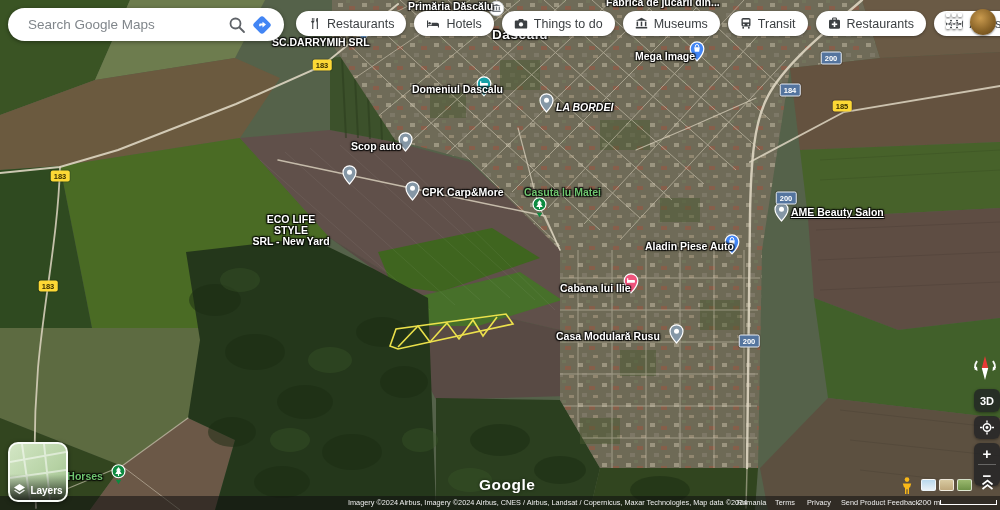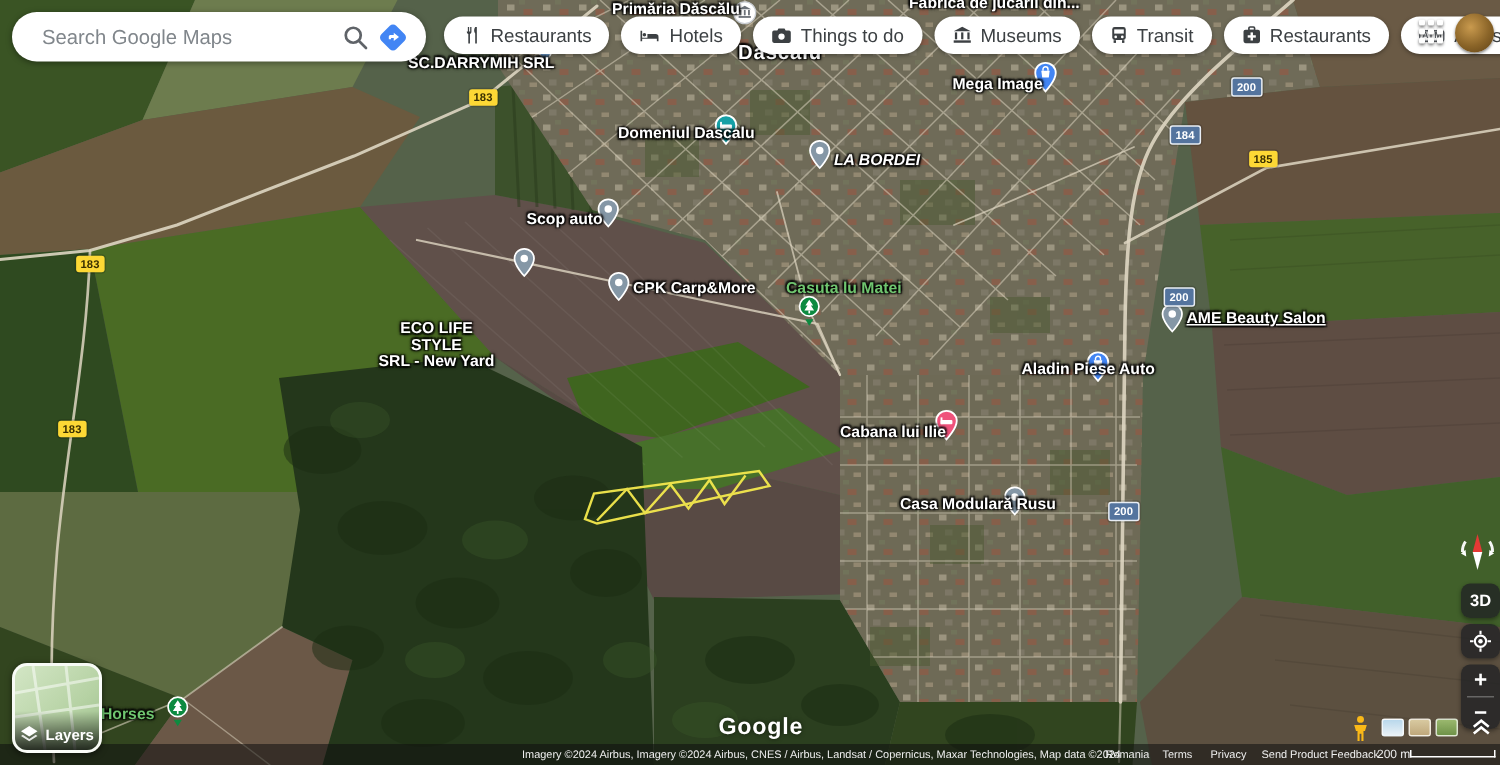--- a/index.html
+++ b/index.html
@@ -335,39 +335,39 @@
         <span style="display: block; text-decoration: underline;">AME Beauty Salon</span>
       </div>
       <div class="pin" style="left: 724px; top: 234px;">
         <svg width="16" height="21" viewBox="0 0 18 24">
           <path d="M9,1 C4.6,1 1.2,4.4 1.2,8.8 c0,5.8 7.8,14 7.8,14 s7.8,-8.2 7.8,-14 C16.8,4.4 13.4,1 9,1 Z" fill="#4285f4" stroke="#fff" stroke-width="1.4"></path>
           <path d="M5.8,7 h6.4 l-.7,5.2 H6.5 z" fill="#fff"></path>
           <path d="M7.1,7 V5.9 a1.9,1.9 0 0 1 3.8,0 V7" stroke="#fff" fill="none" stroke-width="1.1"></path>
         </svg>
       </div>
       <div class="maplabel" style="left: 645px; top: 240px;">
-        <span style="display: block; margin-left: 36px;">Aladin Piese Auto</span>
+        <span style="display: block;">Aladin Piese Auto</span>
       </div>
       <div class="pin" style="left: 623px; top: 273px;">
         <svg width="16" height="21" viewBox="0 0 18 24">
           <path d="M9,1 C4.6,1 1.2,4.4 1.2,8.8 c0,5.8 7.8,14 7.8,14 s7.8,-8.2 7.8,-14 C16.8,4.4 13.4,1 9,1 Z" fill="#ef537c" stroke="#fff" stroke-width="1.4"></path>
           <rect x="4.5" y="8" width="9" height="3.2" rx=".8" fill="#fff"></rect>
           <rect x="4.5" y="6" width="1.4" height="5.2" fill="#fff"></rect>
         </svg>
       </div>
       <div class="maplabel" style="left: 560px; top: 282px;">
         <span style="display: block;">Cabana lui Ilie</span>
       </div>
       <div class="pin" style="left: 669px; top: 324px;">
         <svg width="15" height="20" viewBox="0 0 18 24">
           <path d="M9,1 C4.6,1 1.2,4.4 1.2,8.8 c0,5.8 7.8,14 7.8,14 s7.8,-8.2 7.8,-14 C16.8,4.4 13.4,1 9,1 Z" fill="#8597a6" stroke="#fff" stroke-width="1.4"></path>
           <circle cx="9" cy="8.8" r="3" fill="#fff"></circle>
         </svg>
       </div>
-      <div class="maplabel" style="left: 600px; top: 330px;">
+      <div class="maplabel" style="left: 556px; top: 330px;">
         <span style="display: block;">Casa Modulară Rusu</span>
       </div>
       <div class="pin" style="left: 110px; top: 464px;">
         <svg width="17" height="21" viewBox="0 0 20 26">
           <path d="M10,25 l-3.4,-5.5 h6.8 z" fill="#0d8a40"></path>
           <circle cx="10" cy="9" r="8" fill="#0d8a40" stroke="#fff" stroke-width="1.4"></circle>
           <path d="M10,3.6 l3.2,4.6 h-1.8 L14,12.4 H6 L8.6,8.2 H6.8 z" fill="#fff"></path>
           <rect x="9.3" y="12.4" width="1.4" height="2.4" fill="#fff"></rect>
         </svg>
       </div>

